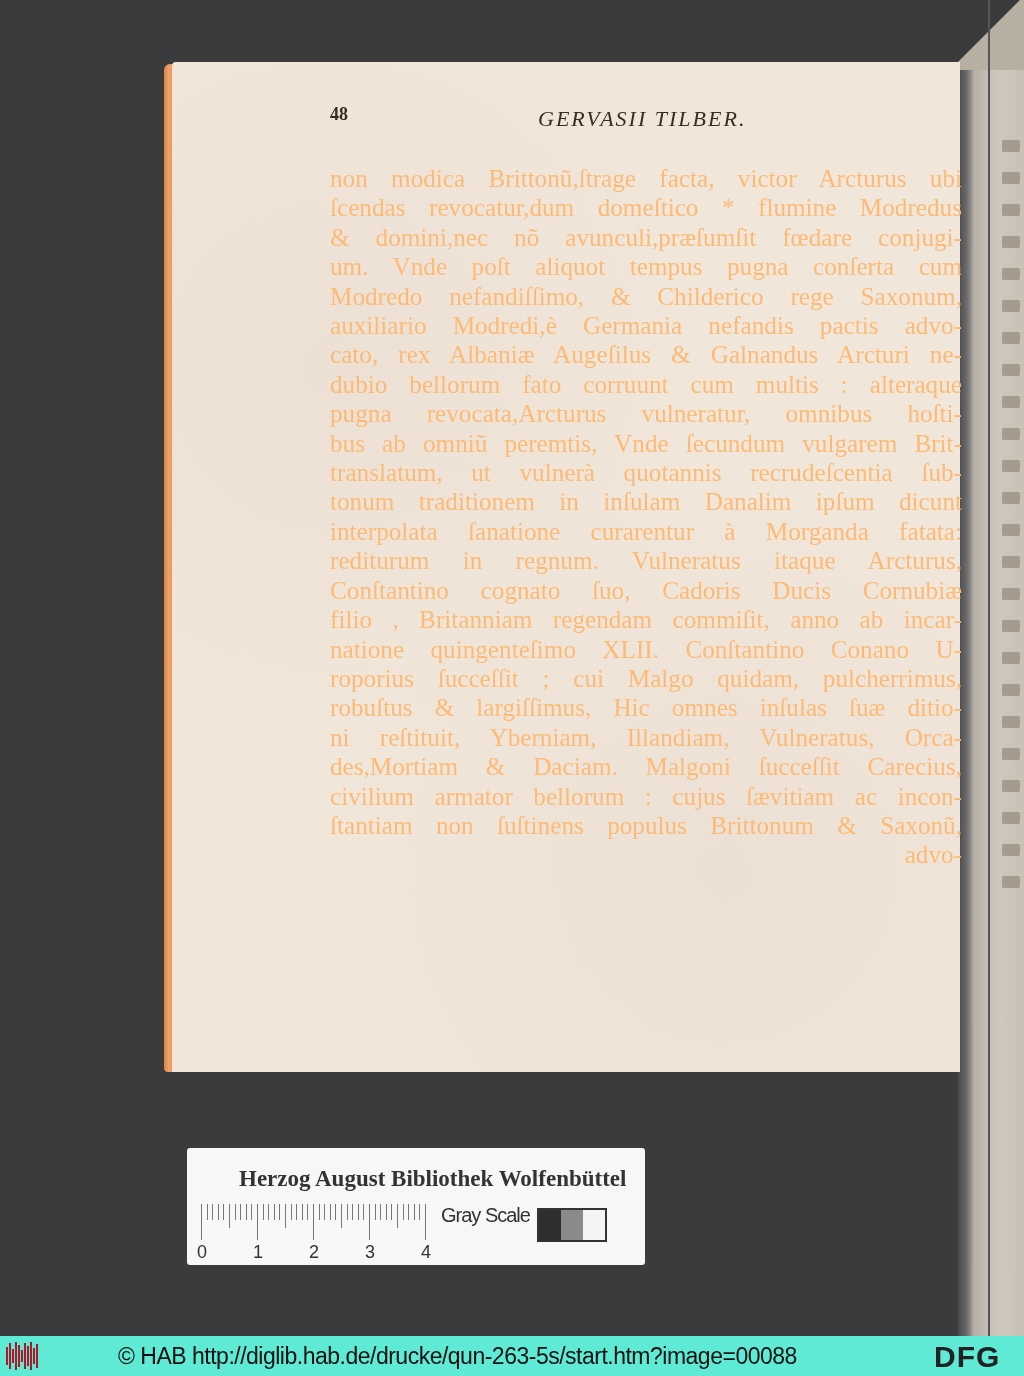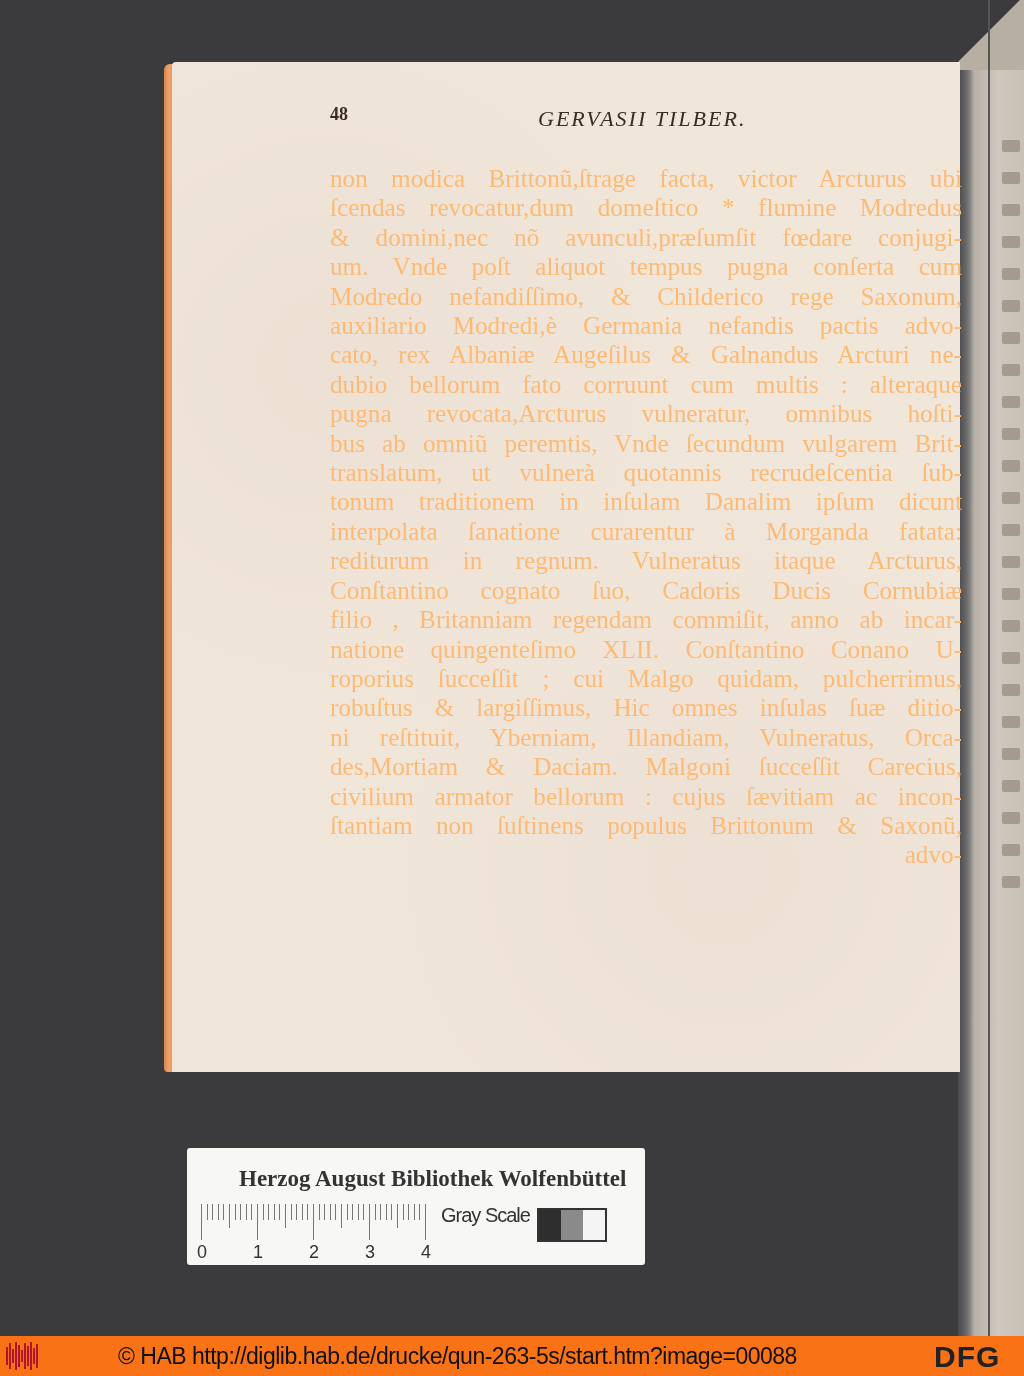--- a/index.html
+++ b/index.html
@@ -21,21 +21,21 @@
   .body-text .line{display:block;white-space:nowrap;text-align:justify;text-align-last:justify;width:632px;}
   .body-text .line.catch{text-align:left;text-align-last:right;width:632px;}
   .card{position:absolute;left:187px;top:1148px;width:458px;height:117px;background:#f7f7f5;border-radius:3px;}
   .card-title{position:absolute;left:12px;top:18px;font-family:"Liberation Serif",serif;font-weight:bold;font-size:23px;color:#333;white-space:nowrap;margin-left:40px;}
   .ruler{position:absolute;left:14px;top:56px;width:230px;height:40px;}
   .tick{position:absolute;top:0;width:1px;background:#777;}
   .ruler-num{position:absolute;top:38px;font-family:"Liberation Sans",sans-serif;font-size:18px;color:#333;}
   .gray-label{position:absolute;left:254px;top:56px;font-family:"Liberation Sans",sans-serif;font-size:20px;color:#333;letter-spacing:-1px;}
   .gray-swatch{position:absolute;left:350px;top:60px;width:70px;height:34px;border:2px solid #333;display:flex;box-sizing:border-box;}
   .gray-swatch div{flex:1;}
-  .footer{position:absolute;left:0;top:1336px;width:1024px;height:40px;background:#f97316;}
+  .footer{position:absolute;left:0;top:1336px;width:1024px;height:40px;background:#5eead4;}
   .footer-logo{position:absolute;left:6px;top:6px;width:40px;height:28px;display:flex;gap:1px;align-items:center;}
   .footer-logo i{display:block;width:2px;background:#b0162a;}
   .footer-text{position:absolute;left:118px;top:7px;font-family:"Liberation Sans",sans-serif;font-size:23px;color:#111;letter-spacing:-0.5px;white-space:nowrap;}
   .footer-dfg{position:absolute;left:934px;top:4px;font-family:"Liberation Sans",sans-serif;font-weight:bold;font-size:30px;color:#222;letter-spacing:1px;}
 </style>
 </head>
 <body>
 
 <div class="bg"></div>
 <div class="plastic"></div>

